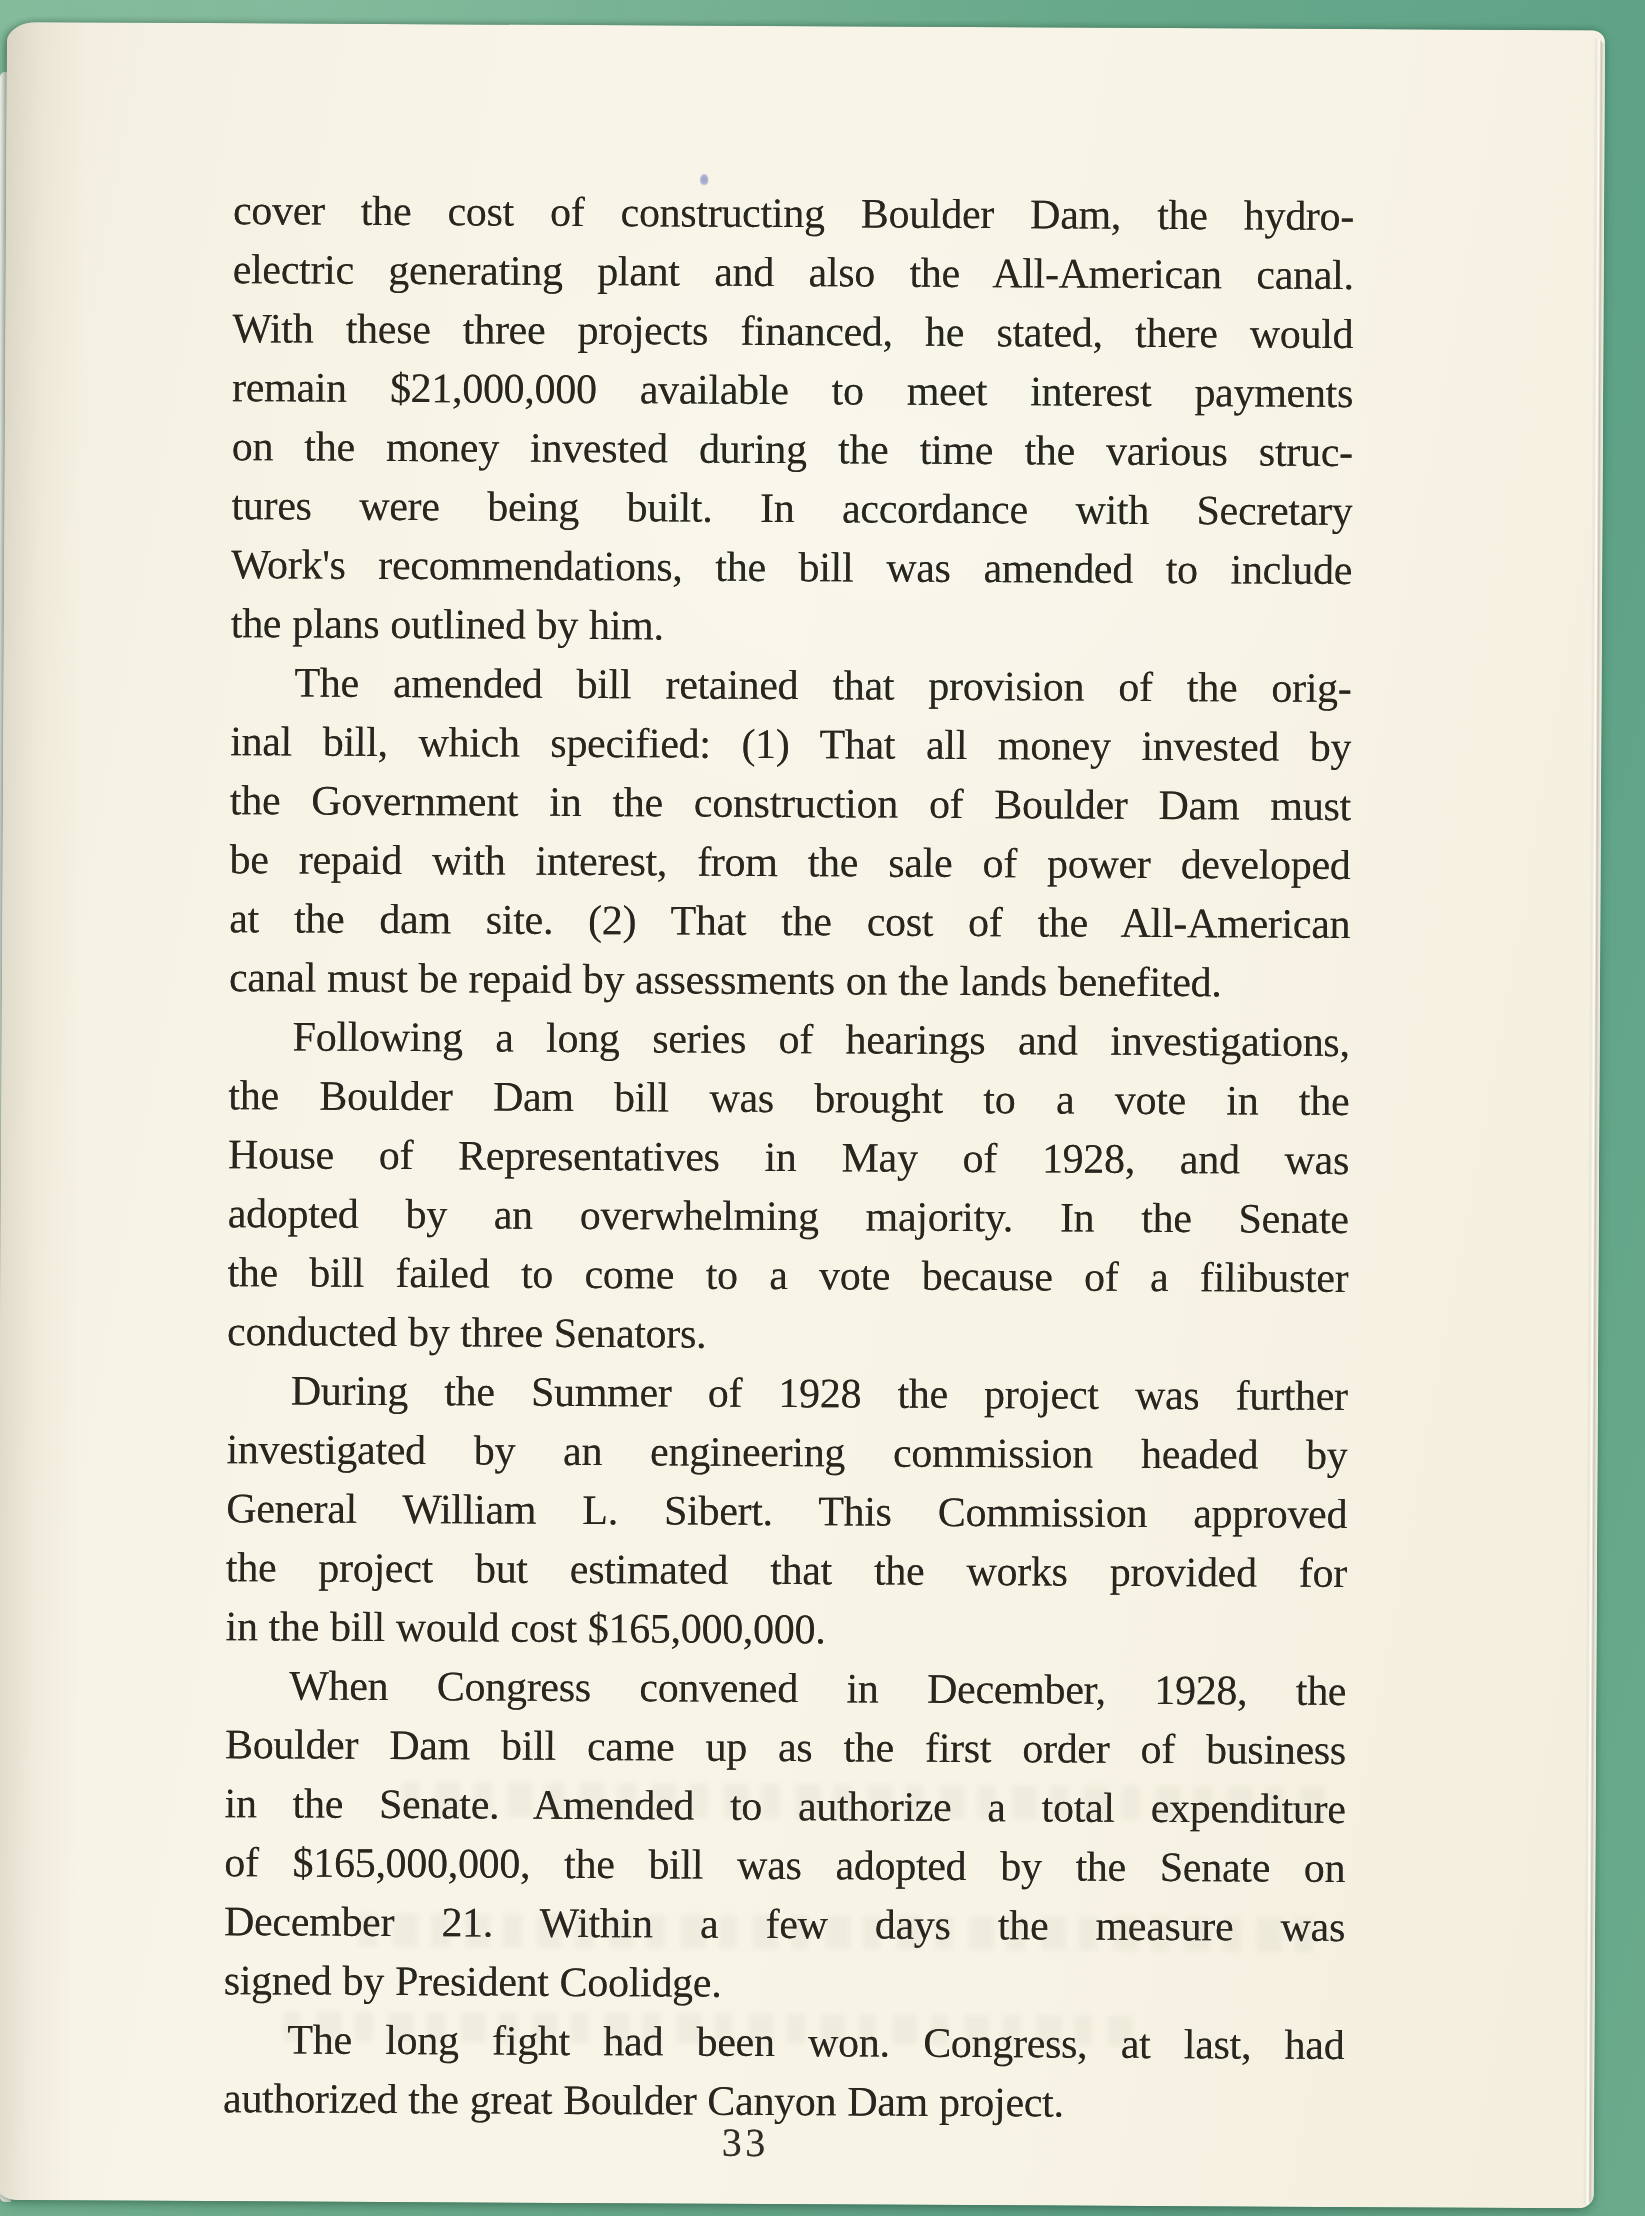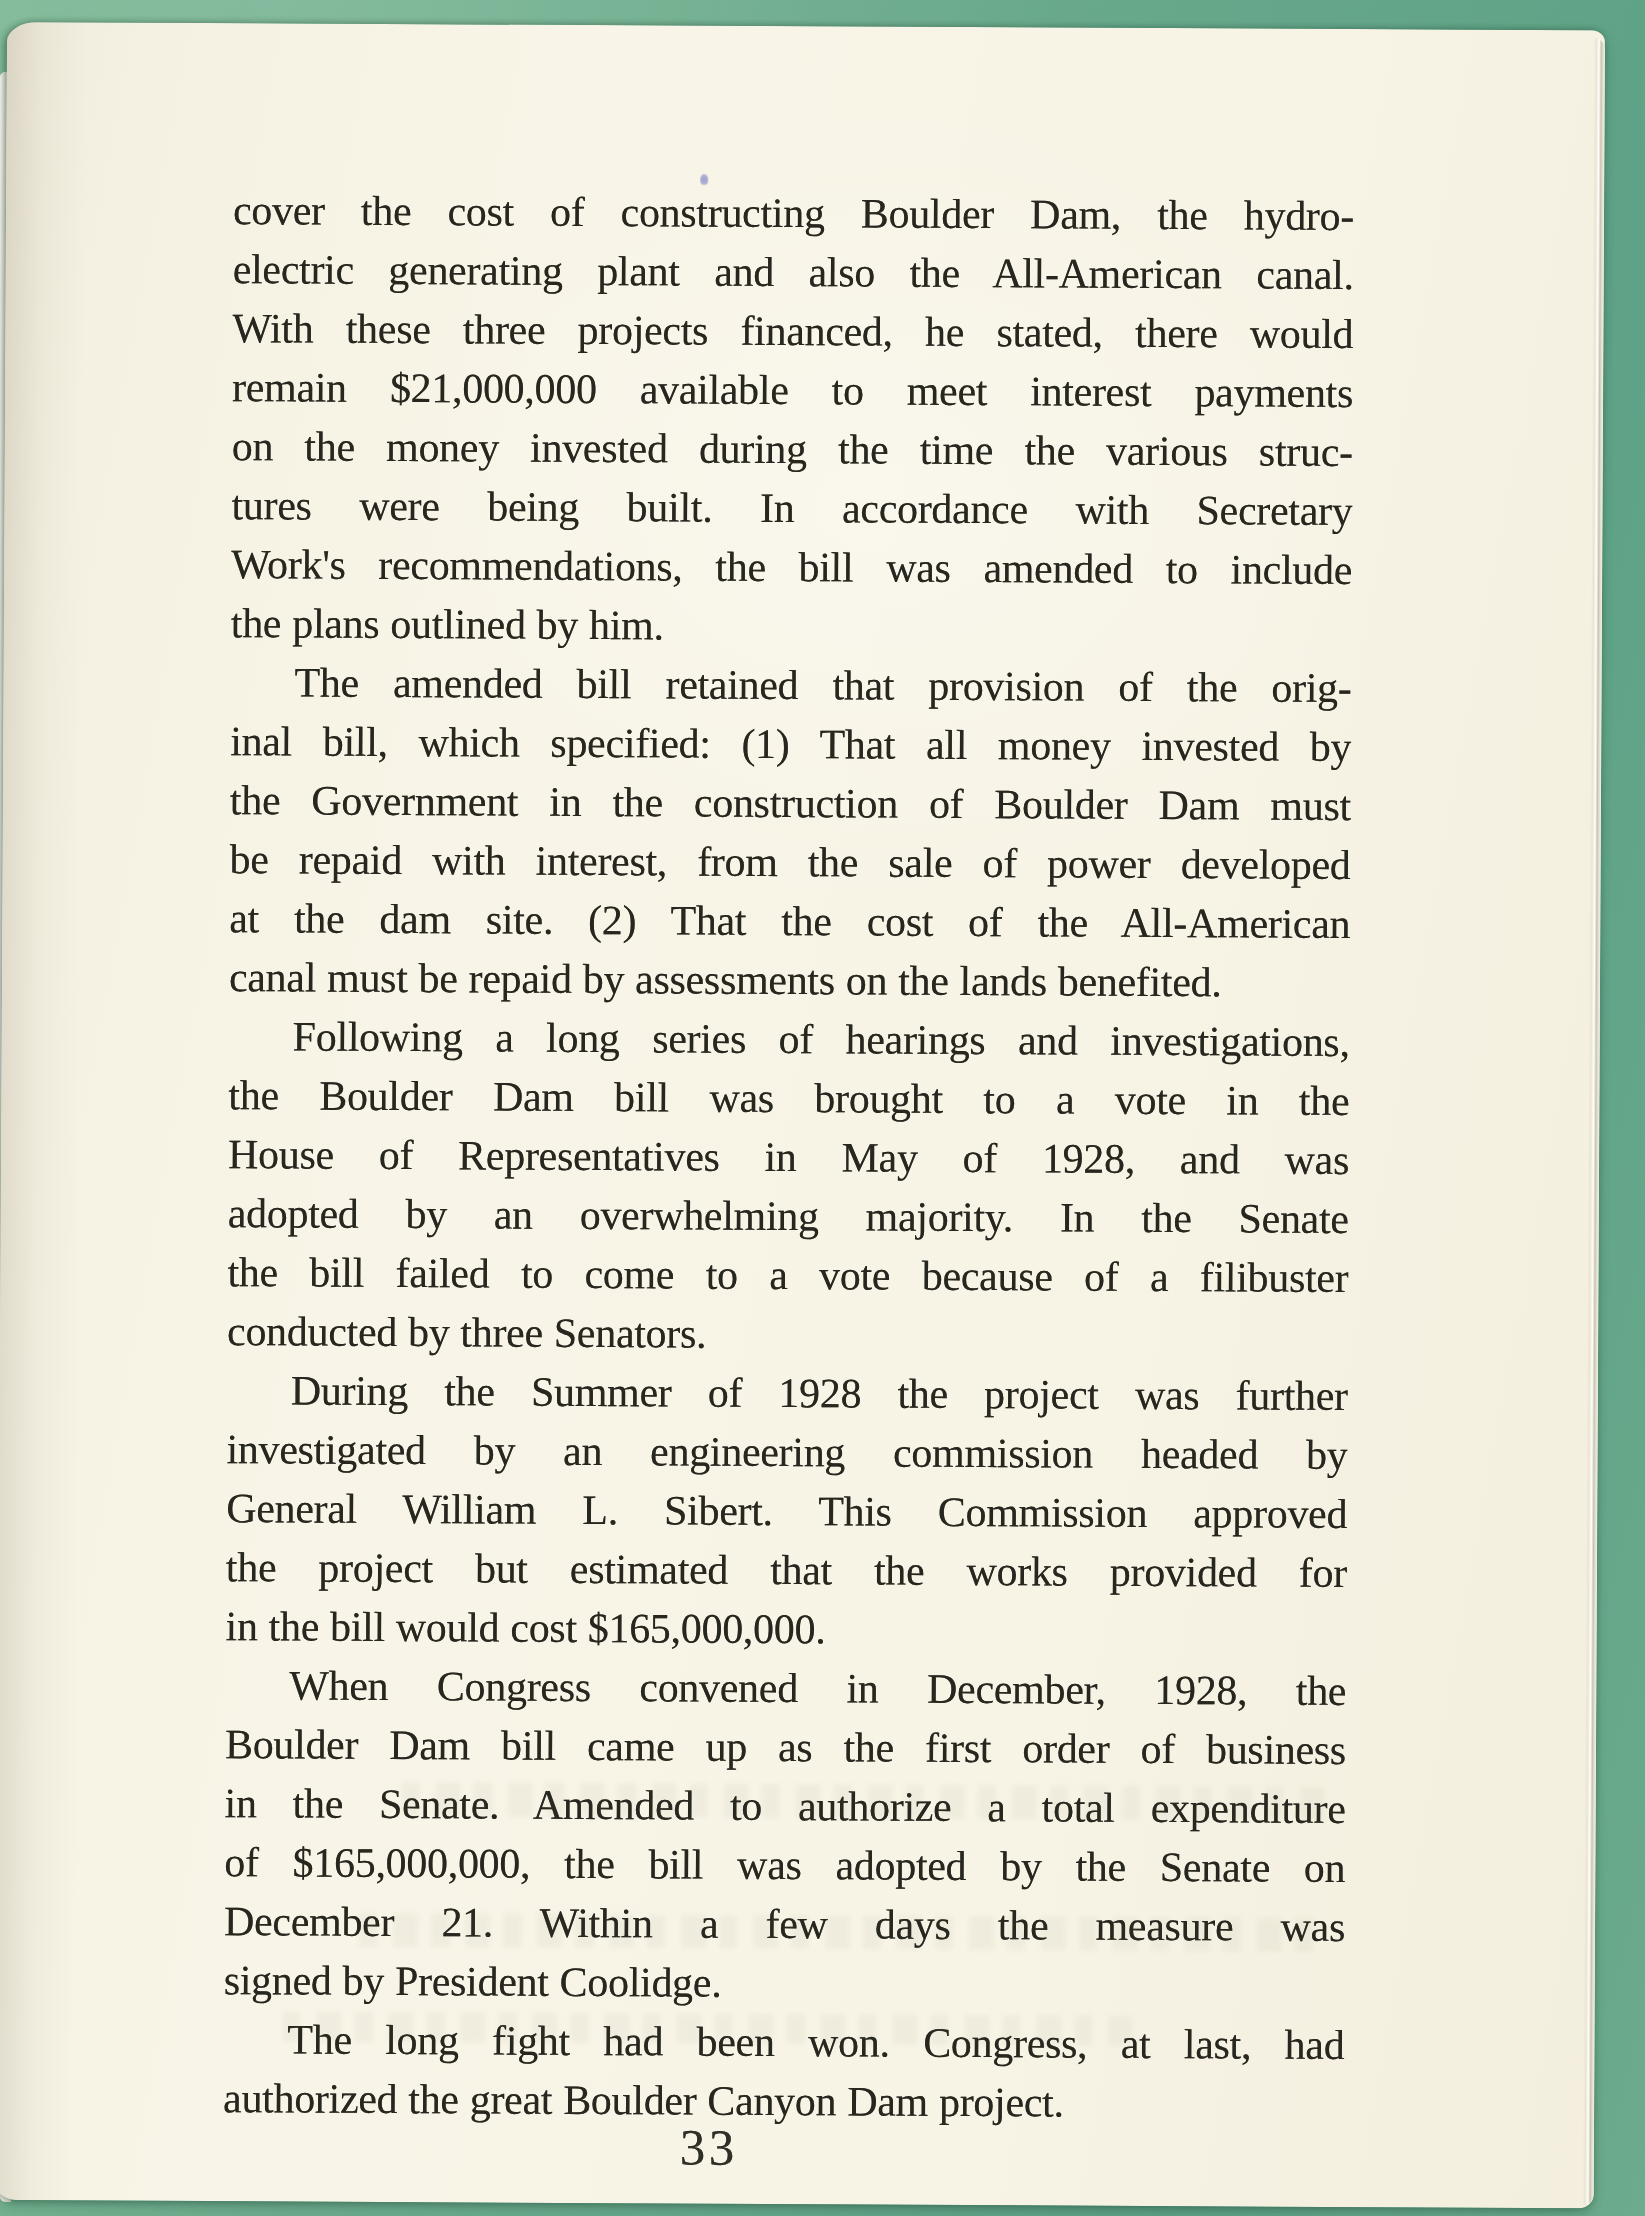--- a/index.html
+++ b/index.html
@@ -74,22 +74,22 @@
     word-spacing: 0.8px;
     text-align: justify;
     text-align-last: justify;
     text-shadow: 0 0 0.6px rgba(42, 40, 32, 0.65);
   }
   .line.last { text-align-last: left; }
   .line.indent { text-indent: 64px; }
 
   .page-number {
     position: absolute;
-    left: 684px; top: 2093px;
-    font-size: 51px;
+    left: 726px; top: 2093px;
+    font-size: 40px;
     color: #2f2e27;
     letter-spacing: 3.4px;
     text-shadow: 0 0 0.6px rgba(42, 40, 32, 0.6);
   }
 
   
   .speck {
     position: absolute;
     left: 694px; top: 148px;
     width: 8.4px; height: 12.6px;

